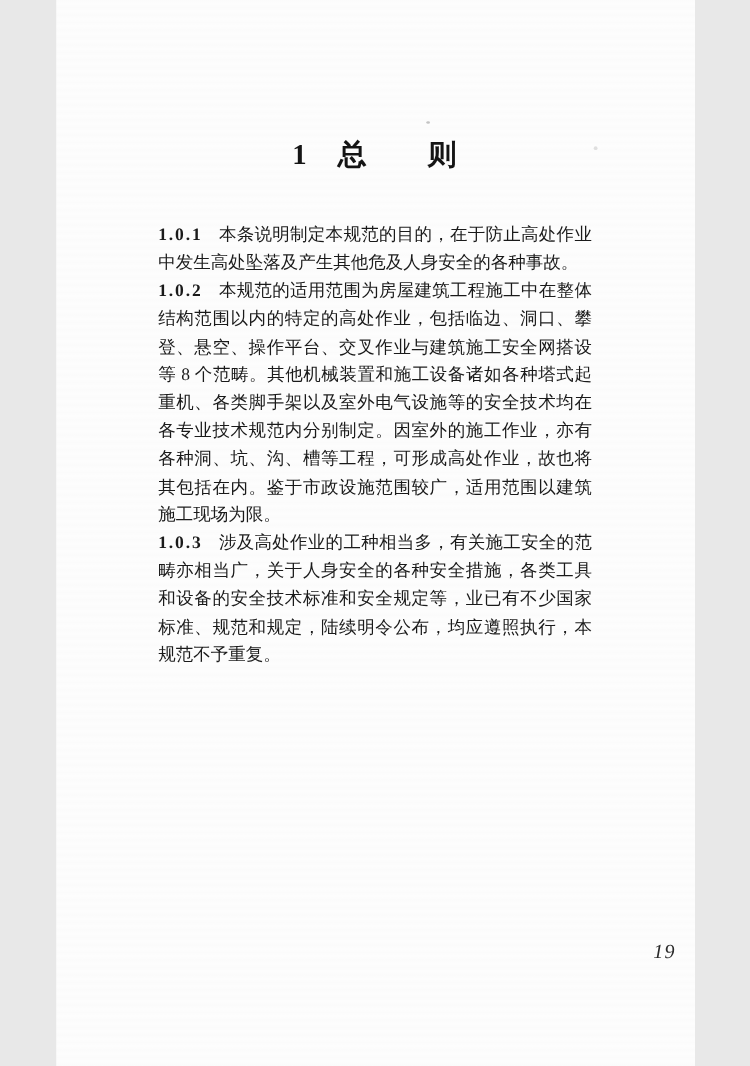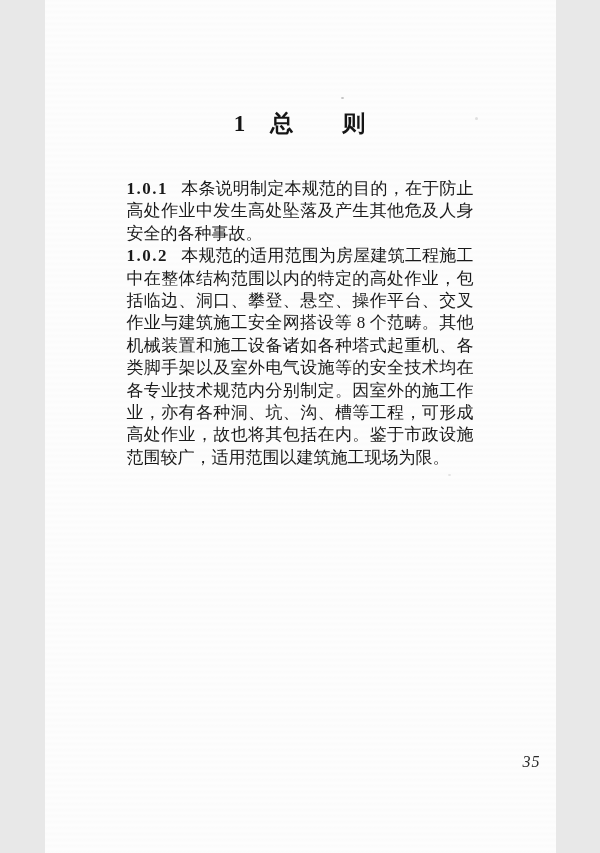--- a/index.html
+++ b/index.html
@@ -31,21 +31,21 @@
     padding: 0;
     text-align: center;
     font-size: 23px;
     line-height: 28px;
     font-weight: bold;
     color: #151515;
     letter-spacing: 1px;
   }
   .clauses {
     margin-top: 40px;
-    font-size: 17px;
+    font-size: 14px;
     line-height: 22.4px;
     text-align: justify;
     text-justify: inter-ideograph;
   }
   p.clause {
     margin: 0;
     padding: 0;
   }
   .clause-number {
     font-weight: bold;
@@ -80,24 +80,25 @@
   <div class="content">
 
     <h1 class="heading">1　总　　则</h1>
 
     <div class="clauses">
 
       <p class="clause"><span class="clause-number">1.0.1</span><span>本条说明制定本规范的目的，在于防止高处作业中发生高处坠落及产生其他危及人身安全的各种事故。</span></p>
 
       <p class="clause"><span class="clause-number">1.0.2</span><span>本规范的适用范围为房屋建筑工程施工中在整体结构范围以内的特定的高处作业，包括临边、洞口、攀登、悬空、操作平台、交叉作业与建筑施工安全网搭设等 8 个范畴。其他机械装置和施工设备诸如各种塔式起重机、各类脚手架以及室外电气设施等的安全技术均在各专业技术规范内分别制定。因室外的施工作业，亦有各种洞、坑、沟、槽等工程，可形成高处作业，故也将其包括在内。鉴于市政设施范围较广，适用范围以建筑施工现场为限。</span></p>
 
+      <p class="clause"><span class="clause-number">1.0.3</span><span>涉及高处作业的工种相当多，有关施工安全的范畴亦相当广，关于人身安全的各种安全措施，各类工具和设备的安全技术标准和安全规定等，业已有不少国家标准、规范和规定，陆续明令公布，均应遵照执行，本规范不予重复。</span></p>
 
     </div>
   </div>
 
-  <div class="page-number">35</div>
+  <div class="page-number">19</div>
 
   <div class="speck s1"></div>
   <div class="speck s2"></div>
   <div class="speck s3"></div>
   <div class="speck s4"></div>
 
 </div>
 
 </body></html>

